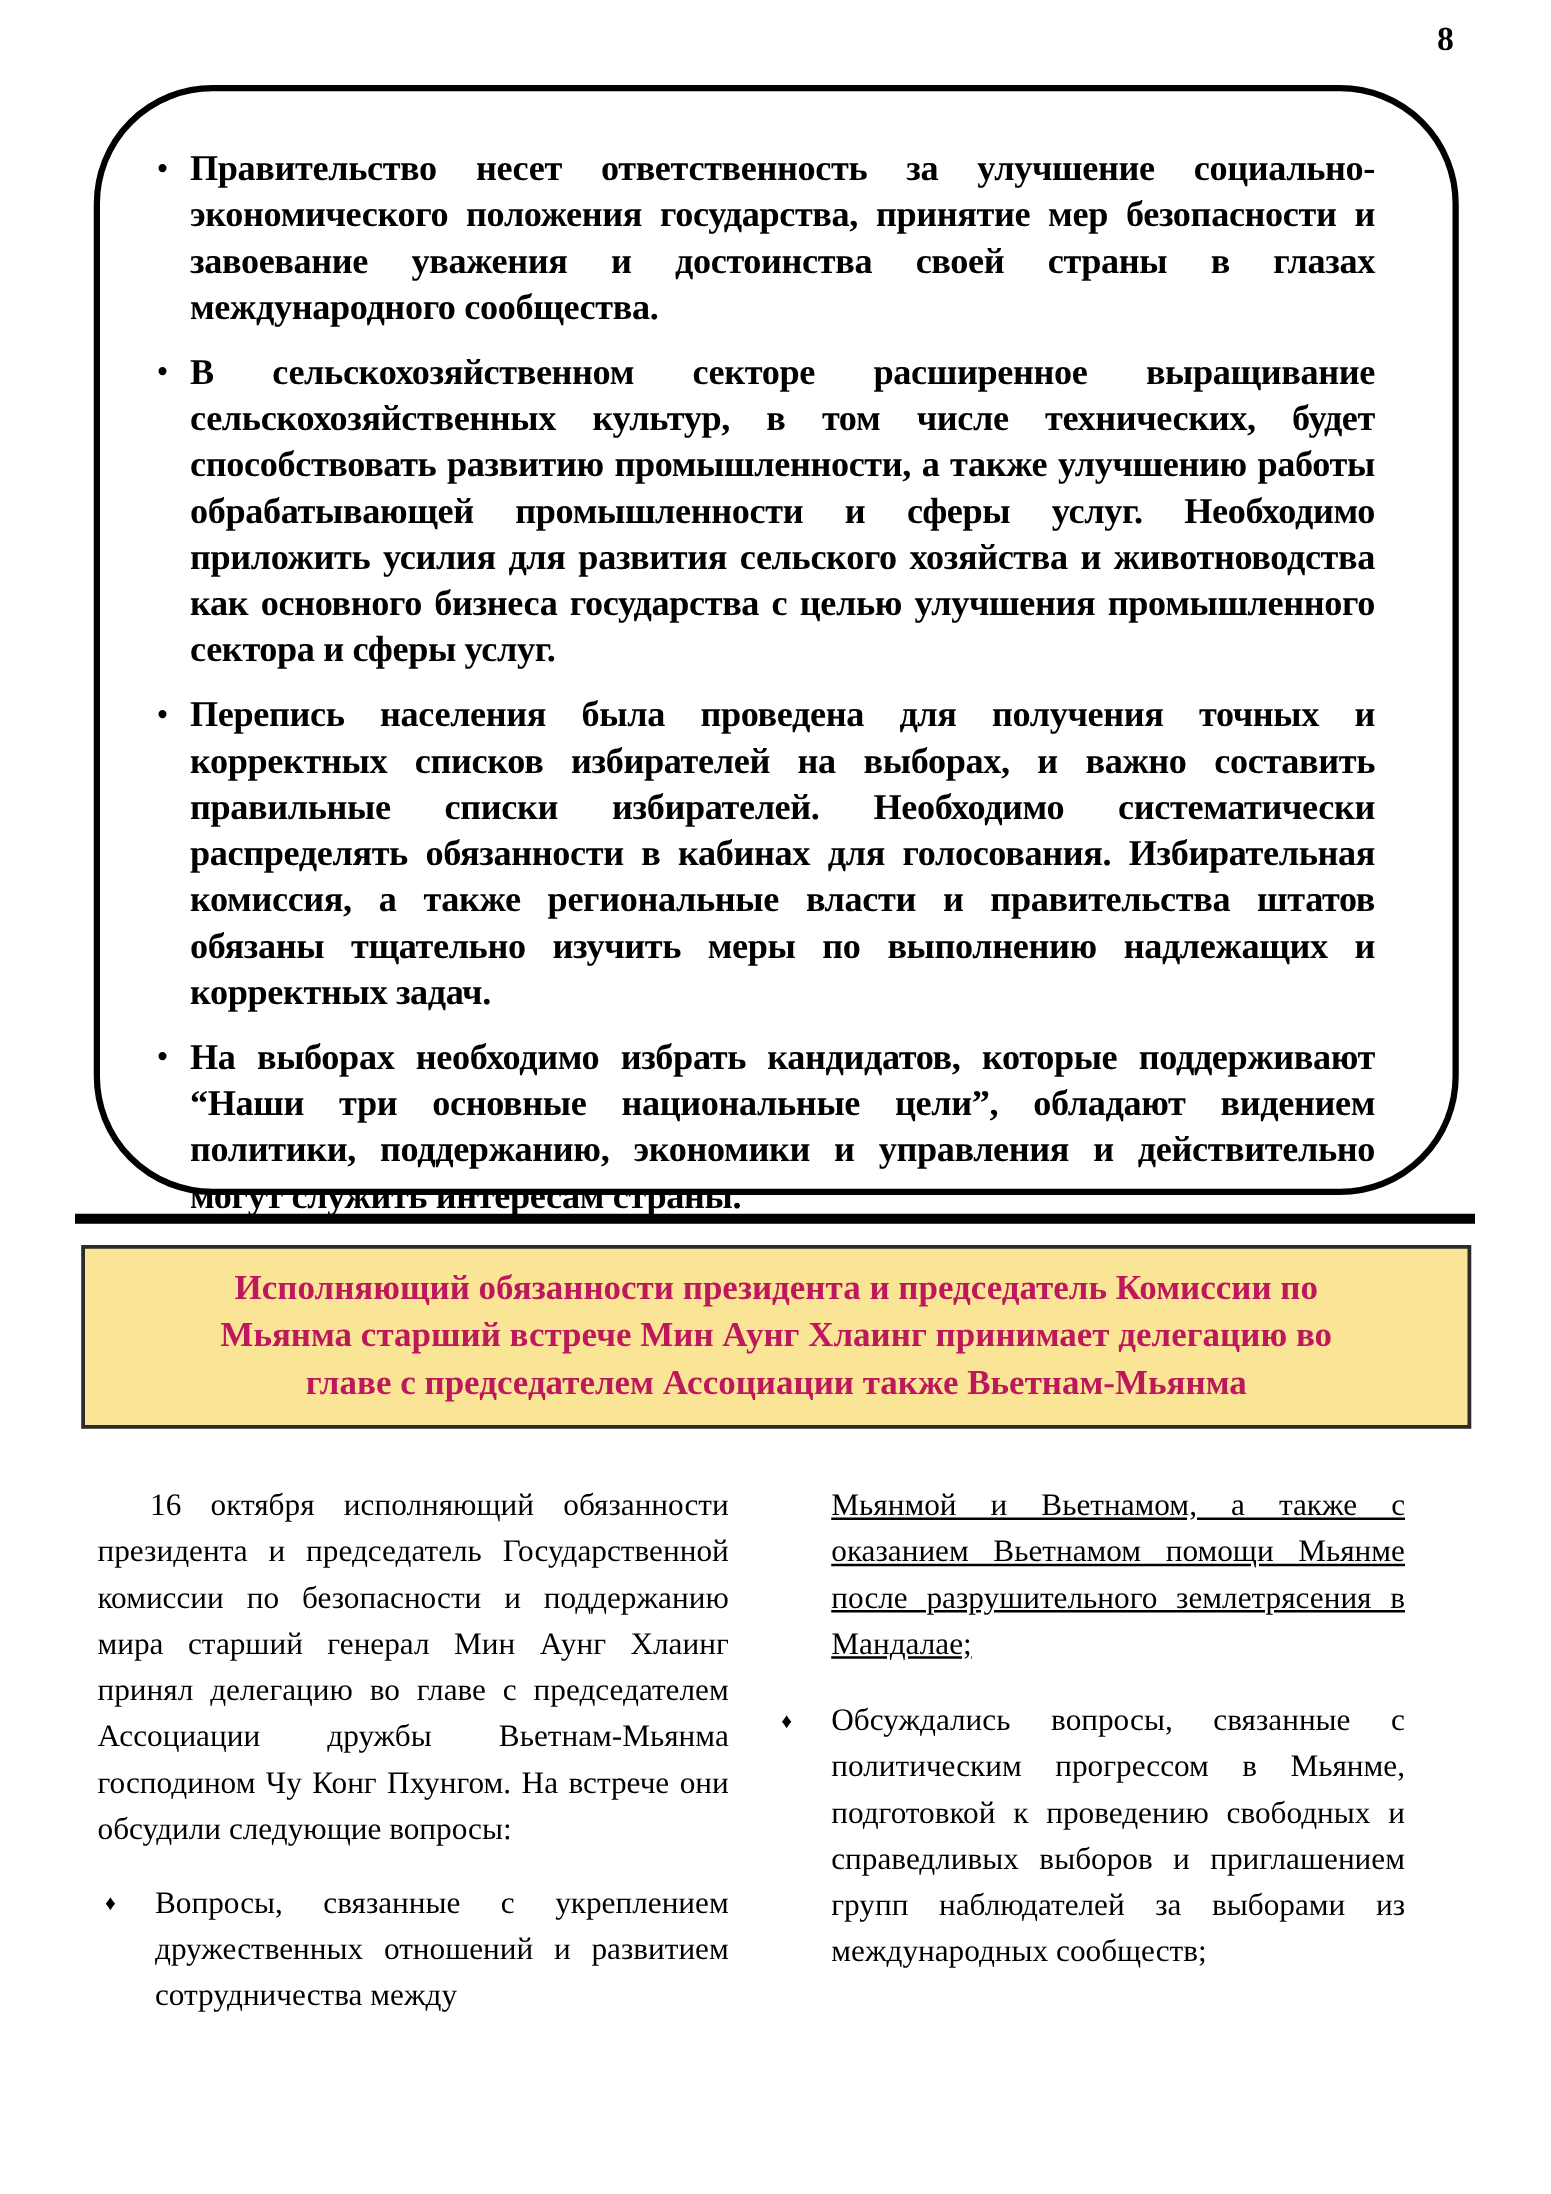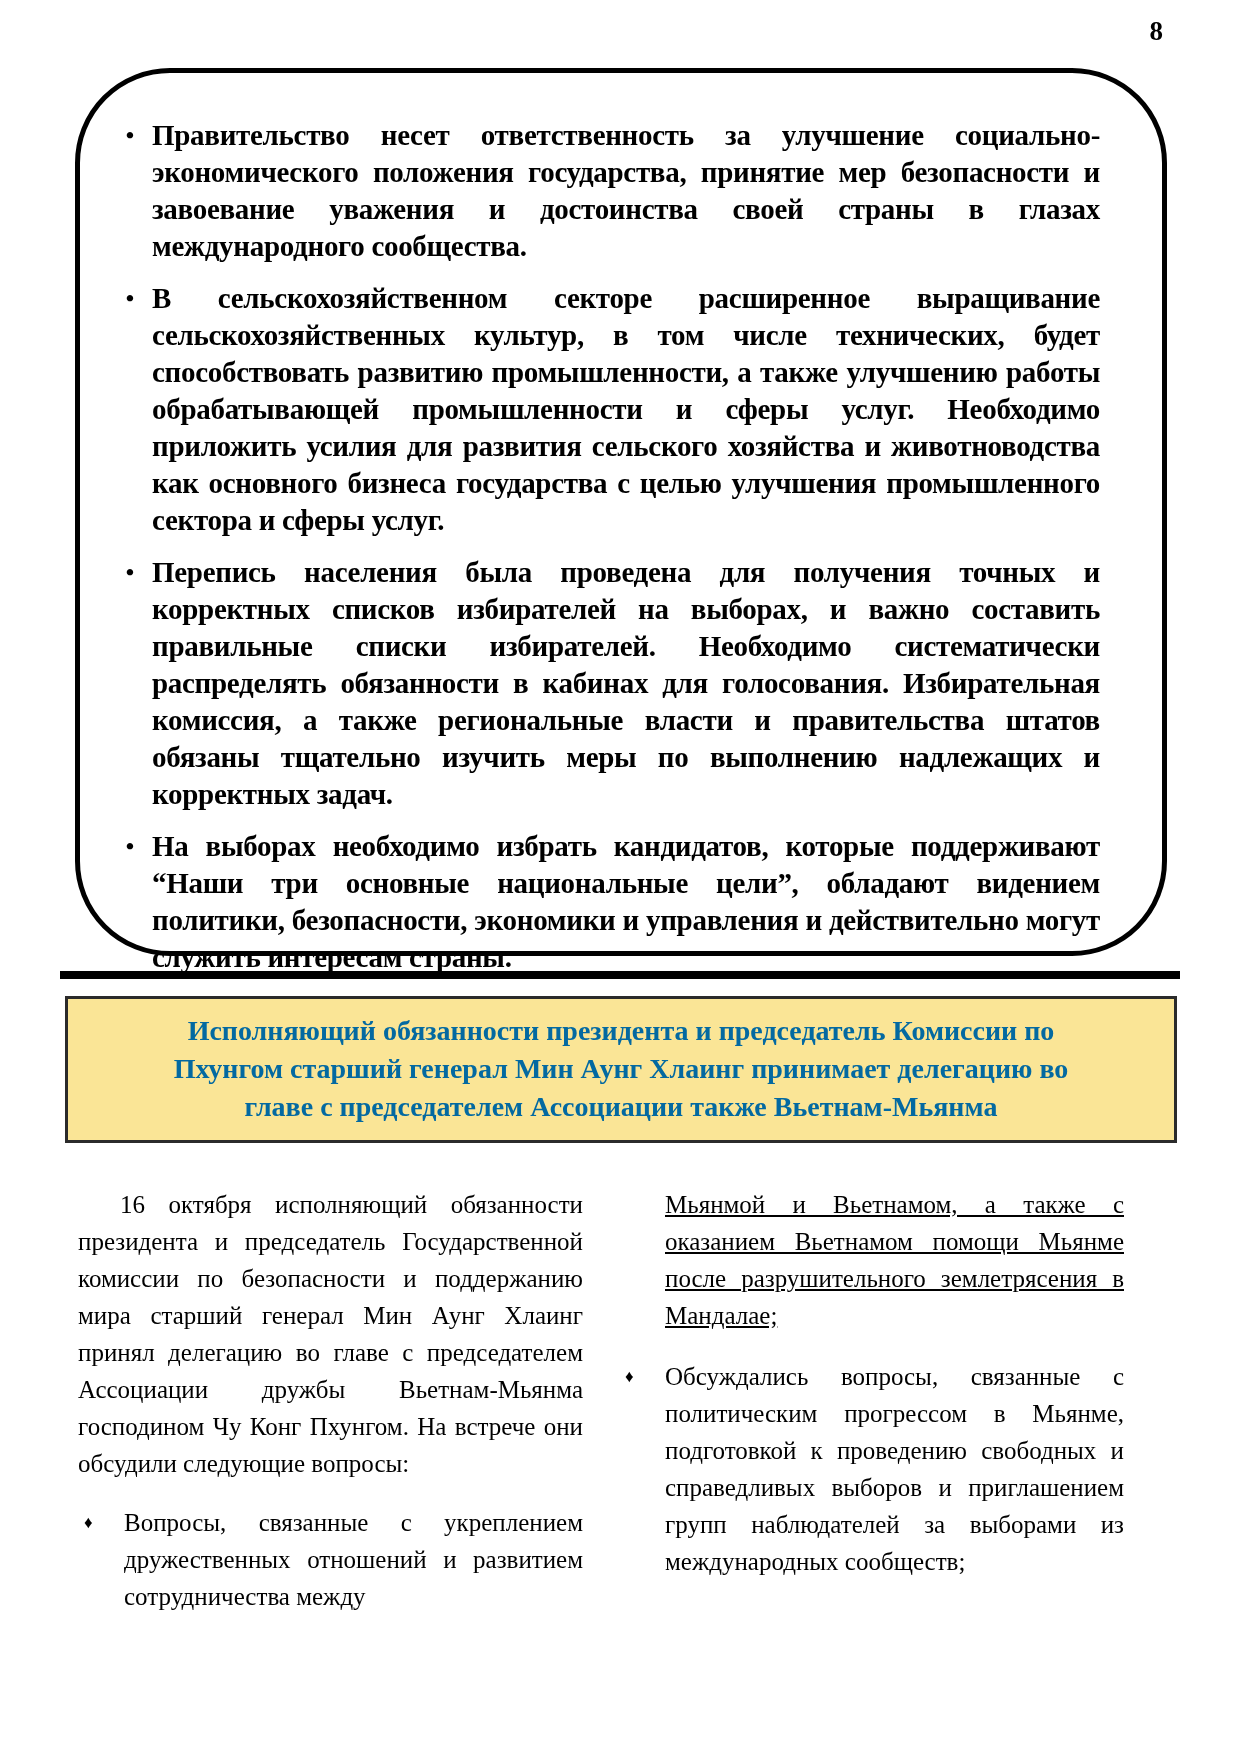--- a/index.html
+++ b/index.html
@@ -70,21 +70,21 @@
     width: 1112px;
     background: #FAE596;
     border: 3px solid #2b2b2b;
     padding: 13px 20px 14px 20px;
   }
   .headline-line {
     text-align: center;
     font-size: 28px;
     font-weight: bold;
     line-height: 38px;
-    color: #0369a1;
+    color: #be185d;
   }
   
   .article {
     position: absolute;
     top: 1186px;
     left: 78px;
     width: 1050px;
     display: flex;
     gap: 36px;
   }
@@ -124,29 +124,29 @@
     <div class="summary-item">
       <div class="marker">•</div>
       <div class="text">В сельскохозяйственном секторе расширенное выращивание сельскохозяйственных культур, в том числе технических, будет способствовать развитию промышленности, а также улучшению работы обрабатывающей промышленности и сферы услуг. Необходимо приложить усилия для развития сельского хозяйства и животноводства как основного бизнеса государства с целью улучшения промышленного сектора и сферы услуг.</div>
     </div>
     <div class="summary-item">
       <div class="marker">•</div>
       <div class="text">Перепись населения была проведена для получения точных и корректных списков избирателей на выборах, и важно составить правильные списки избирателей. Необходимо систематически распределять обязанности в кабинах для голосования. Избирательная комиссия, а также региональные власти и правительства штатов обязаны тщательно изучить меры по выполнению надлежащих и корректных задач.</div>
     </div>
     <div class="summary-item">
       <div class="marker">•</div>
-      <div class="text">На выборах необходимо избрать кандидатов, которые поддерживают “Наши три основные национальные цели”, обладают видением политики, безопасности, экономики и управления и действительно могут служить интересам страны.</div>
+      <div class="text">На выборах необходимо избрать кандидатов, которые поддерживают “Наши три основные национальные цели”, обладают видением политики, поддержанию, экономики и управления и действительно могут служить интересам страны.</div>
     </div>
   </div>
 
   <div class="separator"></div>
 
   <div class="headline-box">
     <div class="headline-line">Исполняющий обязанности президента и председатель Комиссии по</div>
-    <div class="headline-line">Пхунгом старший генерал Мин Аунг Хлаинг принимает делегацию во</div>
+    <div class="headline-line">Мьянма старший встрече Мин Аунг Хлаинг принимает делегацию во</div>
     <div class="headline-line">главе с председателем Ассоциации также Вьетнам-Мьянма</div>
   </div>
 
   <div class="article">
     <div class="col col-left">
       <div class="body-text intro">16 октября исполняющий обязанности президента и председатель Государственной комиссии по безопасности и поддержанию мира старший генерал Мин Аунг Хлаинг принял делегацию во главе с председателем Ассоциации дружбы Вьетнам-Мьянма господином Чу Конг Пхунгом. На встрече они обсудили следующие вопросы:</div>
       <div class="article-item">
         <div class="d-marker">♦</div>
         <div class="body-text">Вопросы, связанные с укреплением дружественных отношений и развитием сотрудничества между</div>
       </div>

